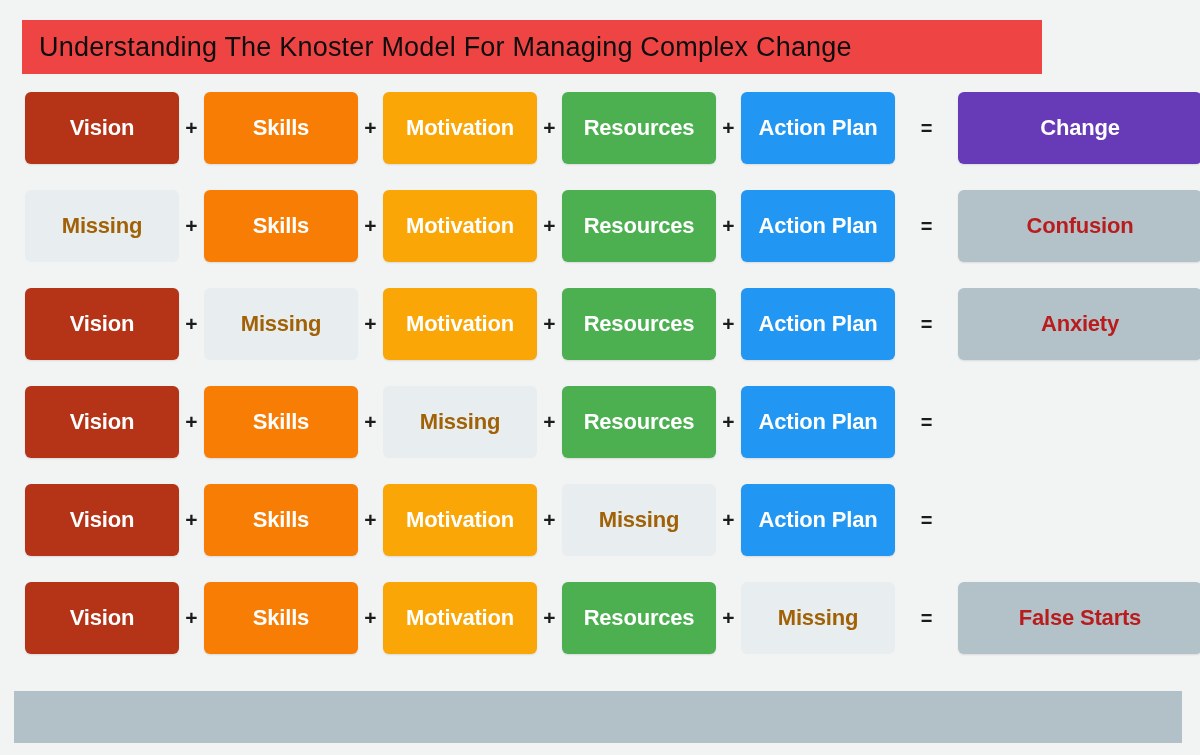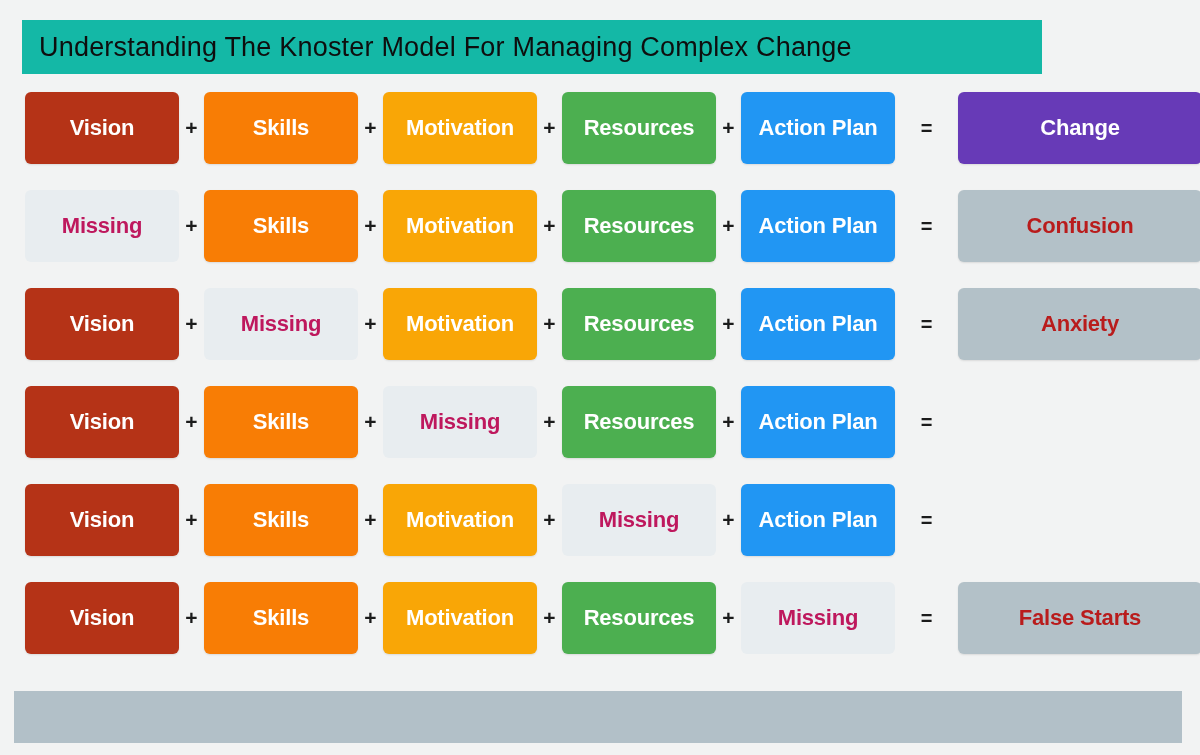--- a/index.html
+++ b/index.html
@@ -7,21 +7,21 @@
     width: 1200px; height: 755px;
     background: #f2f3f3;
     font-family: "Liberation Sans", sans-serif;
     overflow: hidden;
   }
   .page { position: relative; width: 1200px; height: 755px; }
 
   .title-bar {
     position: absolute; left: 22px; top: 20px;
     width: 1020px; height: 54px;
-    background: #14b8a6;
+    background: #ef4444;
     display: flex; align-items: center;
   }
   .title {
     padding-left: 17px;
     font-size: 27px;
     font-weight: 500;
     color: #0e0e0e;
     letter-spacing: 0.2px;
     white-space: nowrap;
   }
@@ -41,21 +41,21 @@
   }
   .op  { width: 25px; text-align: center; font-weight: bold; font-size: 21px; color: #1b1b1b; }
   .eq  { width: 63px; text-align: center; font-weight: bold; font-size: 20px; color: #1b1b1b; }
   .result { width: 244px; }
 
   .type-vision      { background: #b53317; }
   .type-skills      { background: #f87d05; }
   .type-motivation  { background: #f9a606; }
   .type-resources   { background: #4caf50; }
   .type-action-plan { background: #2196f3; }
-  .type-missing     { background: #e8edf0; color: #be185d; box-shadow: none; }
+  .type-missing     { background: #e8edf0; color: #a16207; box-shadow: none; }
   .type-change      { background: #673ab7; }
   .type-outcome     { background: #b3c1c8; color: #b91c1c; }
 
   .bottom-bar {
     position: absolute; left: 14px; top: 691px;
     width: 1168px; height: 52px;
     background: #b2c0c8;
   }
 </style>
 </head>

